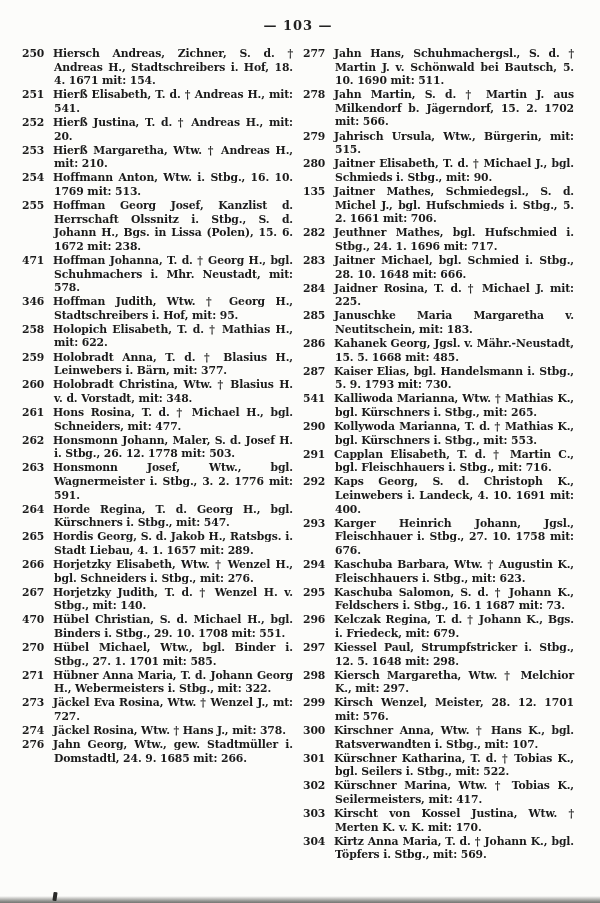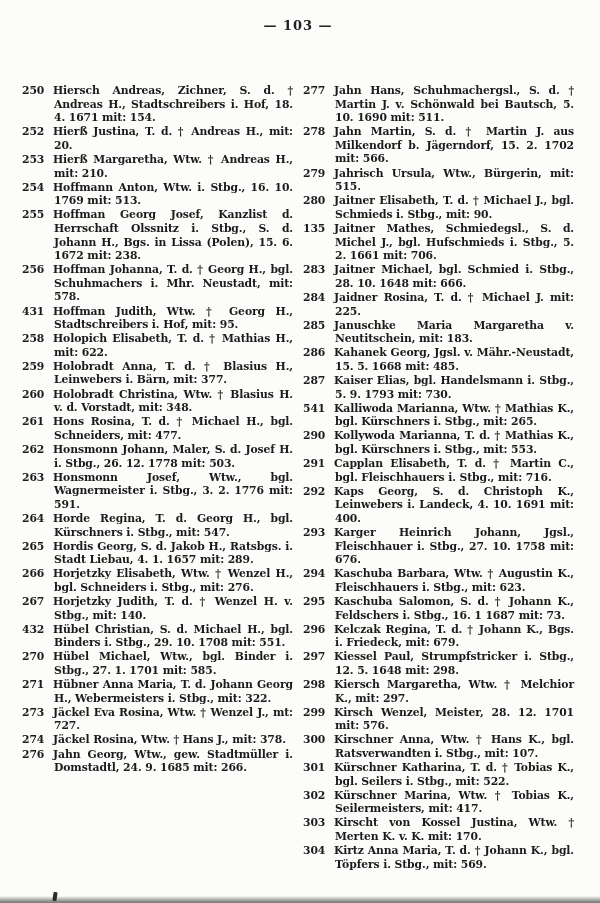--- a/index.html
+++ b/index.html
@@ -26,21 +26,20 @@
     display:flex;
     gap:10px;
   }
   .column{
     width:271px;
     font-size:10.8px;
     line-height:13.6px;
     letter-spacing:-0.1px;
     font-weight:bold;
     text-align:justify;
-    margin-top:37px;
   }
   .entry{
     padding-left:32px;
     text-indent:-32px;
     margin-bottom:0.5px;
   }
   .num{
     display:inline-block;
     width:26px;
     margin-right:5px;
@@ -66,32 +65,33 @@
 </head>
 <body>
 
 <div class="page">
   <div class="page-header">— 103 —</div>
 
   <div class="columns">
     <div class="column" id="col-left">
   <div class="entry"><span class="num">250</span><span class="txt">Hiersch Andreas, Zichner, S. d. † Andreas H., Stadtschreibers i. Hof, 18. 4. 1671 mit: 154.</span></div>
 
+  <div class="entry"><span class="num">251</span><span class="txt">Hierß Elisabeth, T. d. † Andreas H., mit: 541.</span></div>
 
   <div class="entry"><span class="num">252</span><span class="txt">Hierß Justina, T. d. † Andreas H., mit: 20.</span></div>
 
   <div class="entry"><span class="num">253</span><span class="txt">Hierß Margaretha, Wtw. † Andreas H., mit: 210.</span></div>
 
   <div class="entry"><span class="num">254</span><span class="txt">Hoffmann Anton, Wtw. i. Stbg., 16. 10. 1769 mit: 513.</span></div>
 
   <div class="entry"><span class="num">255</span><span class="txt">Hoffman Georg Josef, Kanzlist d. Herrschaft Olssnitz i. Stbg., S. d. Johann H., Bgs. in Lissa (Polen), 15. 6. 1672 mit: 238.</span></div>
 
-  <div class="entry"><span class="num">256</span><span class="txt">Hoffman Johanna, T. d. † Georg H., bgl. Schuhmachers i. Mhr. Neustadt, mit: 578.</span></div>
+  <div class="entry"><span class="num">471</span><span class="txt">Hoffman Johanna, T. d. † Georg H., bgl. Schuhmachers i. Mhr. Neustadt, mit: 578.</span></div>
 
-  <div class="entry"><span class="num">431</span><span class="txt">Hoffman Judith, Wtw. † Georg H., Stadtschreibers i. Hof, mit: 95.</span></div>
+  <div class="entry"><span class="num">346</span><span class="txt">Hoffman Judith, Wtw. † Georg H., Stadtschreibers i. Hof, mit: 95.</span></div>
 
   <div class="entry"><span class="num">258</span><span class="txt">Holopich Elisabeth, T. d. † Mathias H., mit: 622.</span></div>
 
   <div class="entry"><span class="num">259</span><span class="txt">Holobradt Anna, T. d. † Blasius H., Leinwebers i. Bärn, mit: 377.</span></div>
 
   <div class="entry"><span class="num">260</span><span class="txt">Holobradt Christina, Wtw. † Blasius H. v. d. Vorstadt, mit: 348.</span></div>
 
   <div class="entry"><span class="num">261</span><span class="txt">Hons Rosina, T. d. † Michael H., bgl. Schneiders, mit: 477.</span></div>
 
   <div class="entry"><span class="num">262</span><span class="txt">Honsmonn Johann, Maler, S. d. Josef H. i. Stbg., 26. 12. 1778 mit: 503.</span></div>
@@ -100,21 +100,21 @@
 
   <div class="entry"><span class="num">264</span><span class="txt">Horde Regina, T. d. Georg H., bgl. Kürschners i. Stbg., mit: 547.</span></div>
 
   <div class="entry"><span class="num">265</span><span class="txt">Hordis Georg, S. d. Jakob H., Ratsbgs. i. Stadt Liebau, 4. 1. 1657 mit: 289.</span></div>
 
   <div class="entry"><span class="num">266</span><span class="txt">Horjetzky Elisabeth, Wtw. † Wenzel H., bgl. Schneiders i. Stbg., mit: 276.</span></div>
 
   <div class="entry"><span class="num">267</span><span class="txt">Horjetzky Judith, T. d. † Wenzel H. v. Stbg., mit: 140.</span></div>
 
 
-  <div class="entry"><span class="num">432</span><span class="txt">Hübel Christian, S. d. Michael H., bgl. Binders i. Stbg., 29. 10. 1708 mit: 551.</span></div>
+  <div class="entry"><span class="num">470</span><span class="txt">Hübel Christian, S. d. Michael H., bgl. Binders i. Stbg., 29. 10. 1708 mit: 551.</span></div>
 
   <div class="entry"><span class="num">270</span><span class="txt">Hübel Michael, Wtw., bgl. Binder i. Stbg., 27. 1. 1701 mit: 585.</span></div>
 
   <div class="entry"><span class="num">271</span><span class="txt">Hübner Anna Maria, T. d. Johann Georg H., Webermeisters i. Stbg., mit: 322.</span></div>
 
 
   <div class="entry"><span class="num">273</span><span class="txt">Jäckel Eva Rosina, Wtw. † Wenzel J., mt: 727.</span></div>
 
   <div class="entry"><span class="num">274</span><span class="txt">Jäckel Rosina, Wtw. † Hans J., mit: 378.</span></div>
 
@@ -125,20 +125,21 @@
   <div class="entry"><span class="num">277</span><span class="txt">Jahn Hans, Schuhmachergsl., S. d. † Martin J. v. Schönwald bei Bautsch, 5. 10. 1690 mit: 511.</span></div>
 
   <div class="entry"><span class="num">278</span><span class="txt">Jahn Martin, S. d. † Martin J. aus Milkendorf b. Jägerndorf, 15. 2. 1702 mit: 566.</span></div>
 
   <div class="entry"><span class="num">279</span><span class="txt">Jahrisch Ursula, Wtw., Bürgerin, mit: 515.</span></div>
 
   <div class="entry"><span class="num">280</span><span class="txt">Jaitner Elisabeth, T. d. † Michael J., bgl. Schmieds i. Stbg., mit: 90.</span></div>
 
   <div class="entry"><span class="num">135</span><span class="txt">Jaitner Mathes, Schmiedegsl., S. d. Michel J., bgl. Hufschmieds i. Stbg., 5. 2. 1661 mit: 706.</span></div>
 
+  <div class="entry"><span class="num">282</span><span class="txt">Jeuthner Mathes, bgl. Hufschmied i. Stbg., 24. 1. 1696 mit: 717.</span></div>
 
   <div class="entry"><span class="num">283</span><span class="txt">Jaitner Michael, bgl. Schmied i. Stbg., 28. 10. 1648 mit: 666.</span></div>
 
   <div class="entry"><span class="num">284</span><span class="txt">Jaidner Rosina, T. d. † Michael J. mit: 225.</span></div>
 
   <div class="entry"><span class="num">285</span><span class="txt">Januschke Maria Margaretha v. Neutitschein, mit: 183.</span></div>
 
   <div class="entry"><span class="num">286</span><span class="txt">Kahanek Georg, Jgsl. v. Mähr.-Neustadt, 15. 5. 1668 mit: 485.</span></div>
 
   <div class="entry"><span class="num">287</span><span class="txt">Kaiser Elias, bgl. Handelsmann i. Stbg., 5. 9. 1793 mit: 730.</span></div>

